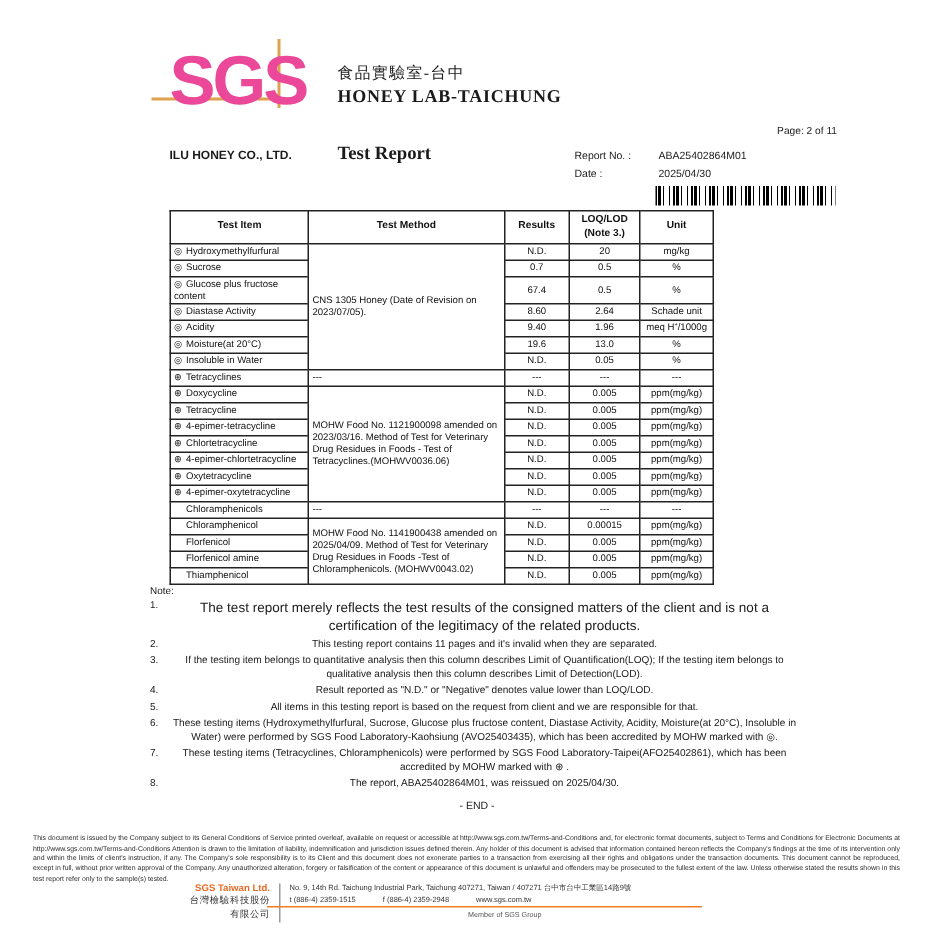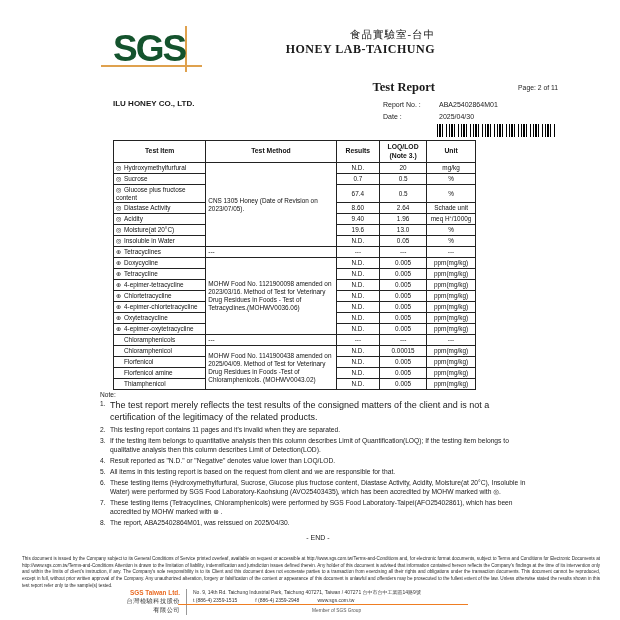--- a/index.html
+++ b/index.html
@@ -5,29 +5,29 @@
   * { margin:0; padding:0; box-sizing:border-box; }
   html,body { background:#e9e9e9; }
   .page {
     position:relative; width:620px; height:620px; background:#ffffff;
     font-family:"Liberation Sans", sans-serif; color:#1a1a1a; overflow:hidden;
     margin:0 auto;
   }
   
   .logo-wrap { position:absolute; left:95px; top:26px; width:110px; height:50px; }
   .logo-text {
-    position:absolute; left:18px; top:4px; font-size:37px; font-weight:bold;
-    color:#14532d; letter-spacing:-2px; font-family:"Liberation Sans", sans-serif;
+    position:absolute; left:18px; top:4px; font-size:46px; font-weight:bold;
+    color:#ec4899; letter-spacing:-2px; font-family:"Liberation Sans", sans-serif;
     line-height:1;
   }
   .logo-vline { position:absolute; left:90px; top:0px; width:1.5px; height:46px; background:#dfa14e; }
   .logo-hline { position:absolute; left:6px; top:39px; width:101px; height:1.5px; background:#dfa14e; }
 
   .title-block {
-    position:absolute; left:225px; top:28px; width:210px; text-align:right;
+    position:absolute; left:225px; top:43px; width:210px; text-align:left;
     font-family:"Liberation Serif", serif; line-height:1.3;
   }
   .title-zh   { font-size:10.5px; letter-spacing:1px; }
   .title-en   { font-size:12px; font-weight:bold; letter-spacing:0.5px; }
   .title-zh2  { font-size:10.5px; letter-spacing:4px; }
   .title-en2  { font-size:12.5px; font-weight:bold;margin-top:22px; }
 
   .page-label { position:absolute; right:62px; top:84px; font-size:6.8px; color:#222; }
 
   .client-block { position:absolute; left:113px; top:98px; font-size:8px; font-weight:bold; line-height:1.55;text-align:center; }
@@ -61,21 +61,21 @@
   td.item .mark { display:inline-block; width:8px; font-size:6.2px; }
   td.item .noMark { display:inline-block; width:8px; }
   td.method { text-align:left; vertical-align:top; padding-top:1px; line-height:1.35; }
   td.c { text-align:center; }
 
   
   .notes { position:absolute; left:100px; top:391px; width:436px; color:#1a1a1a; }
   .note-label { font-size:6.6px; margin-bottom:1px; }
   .note { display:flex; font-size:6.7px; line-height:1.38; margin-bottom:1.5px; }
   .note .num { width:10px; flex:0 0 10px; text-align:left; }
-  .note .txt { flex:1; }
+  .note .txt { flex:1;text-align:center; }
   .note.big { font-size:9px; line-height:1.35; margin-bottom:2px; }
   .note.big .num { width:10px; flex:0 0 10px; font-size:6.5px; vertical-align:top; padding-top:1px; }
   .end-mark { text-align:center; font-size:7px; margin-top:7px; }
 
   
   .disclaimer {
     position:absolute; left:22px; top:556px; width:578px;
     font-size:4.6px; line-height:1.45; text-align:justify; color:#2b2b2b;
   }
 

